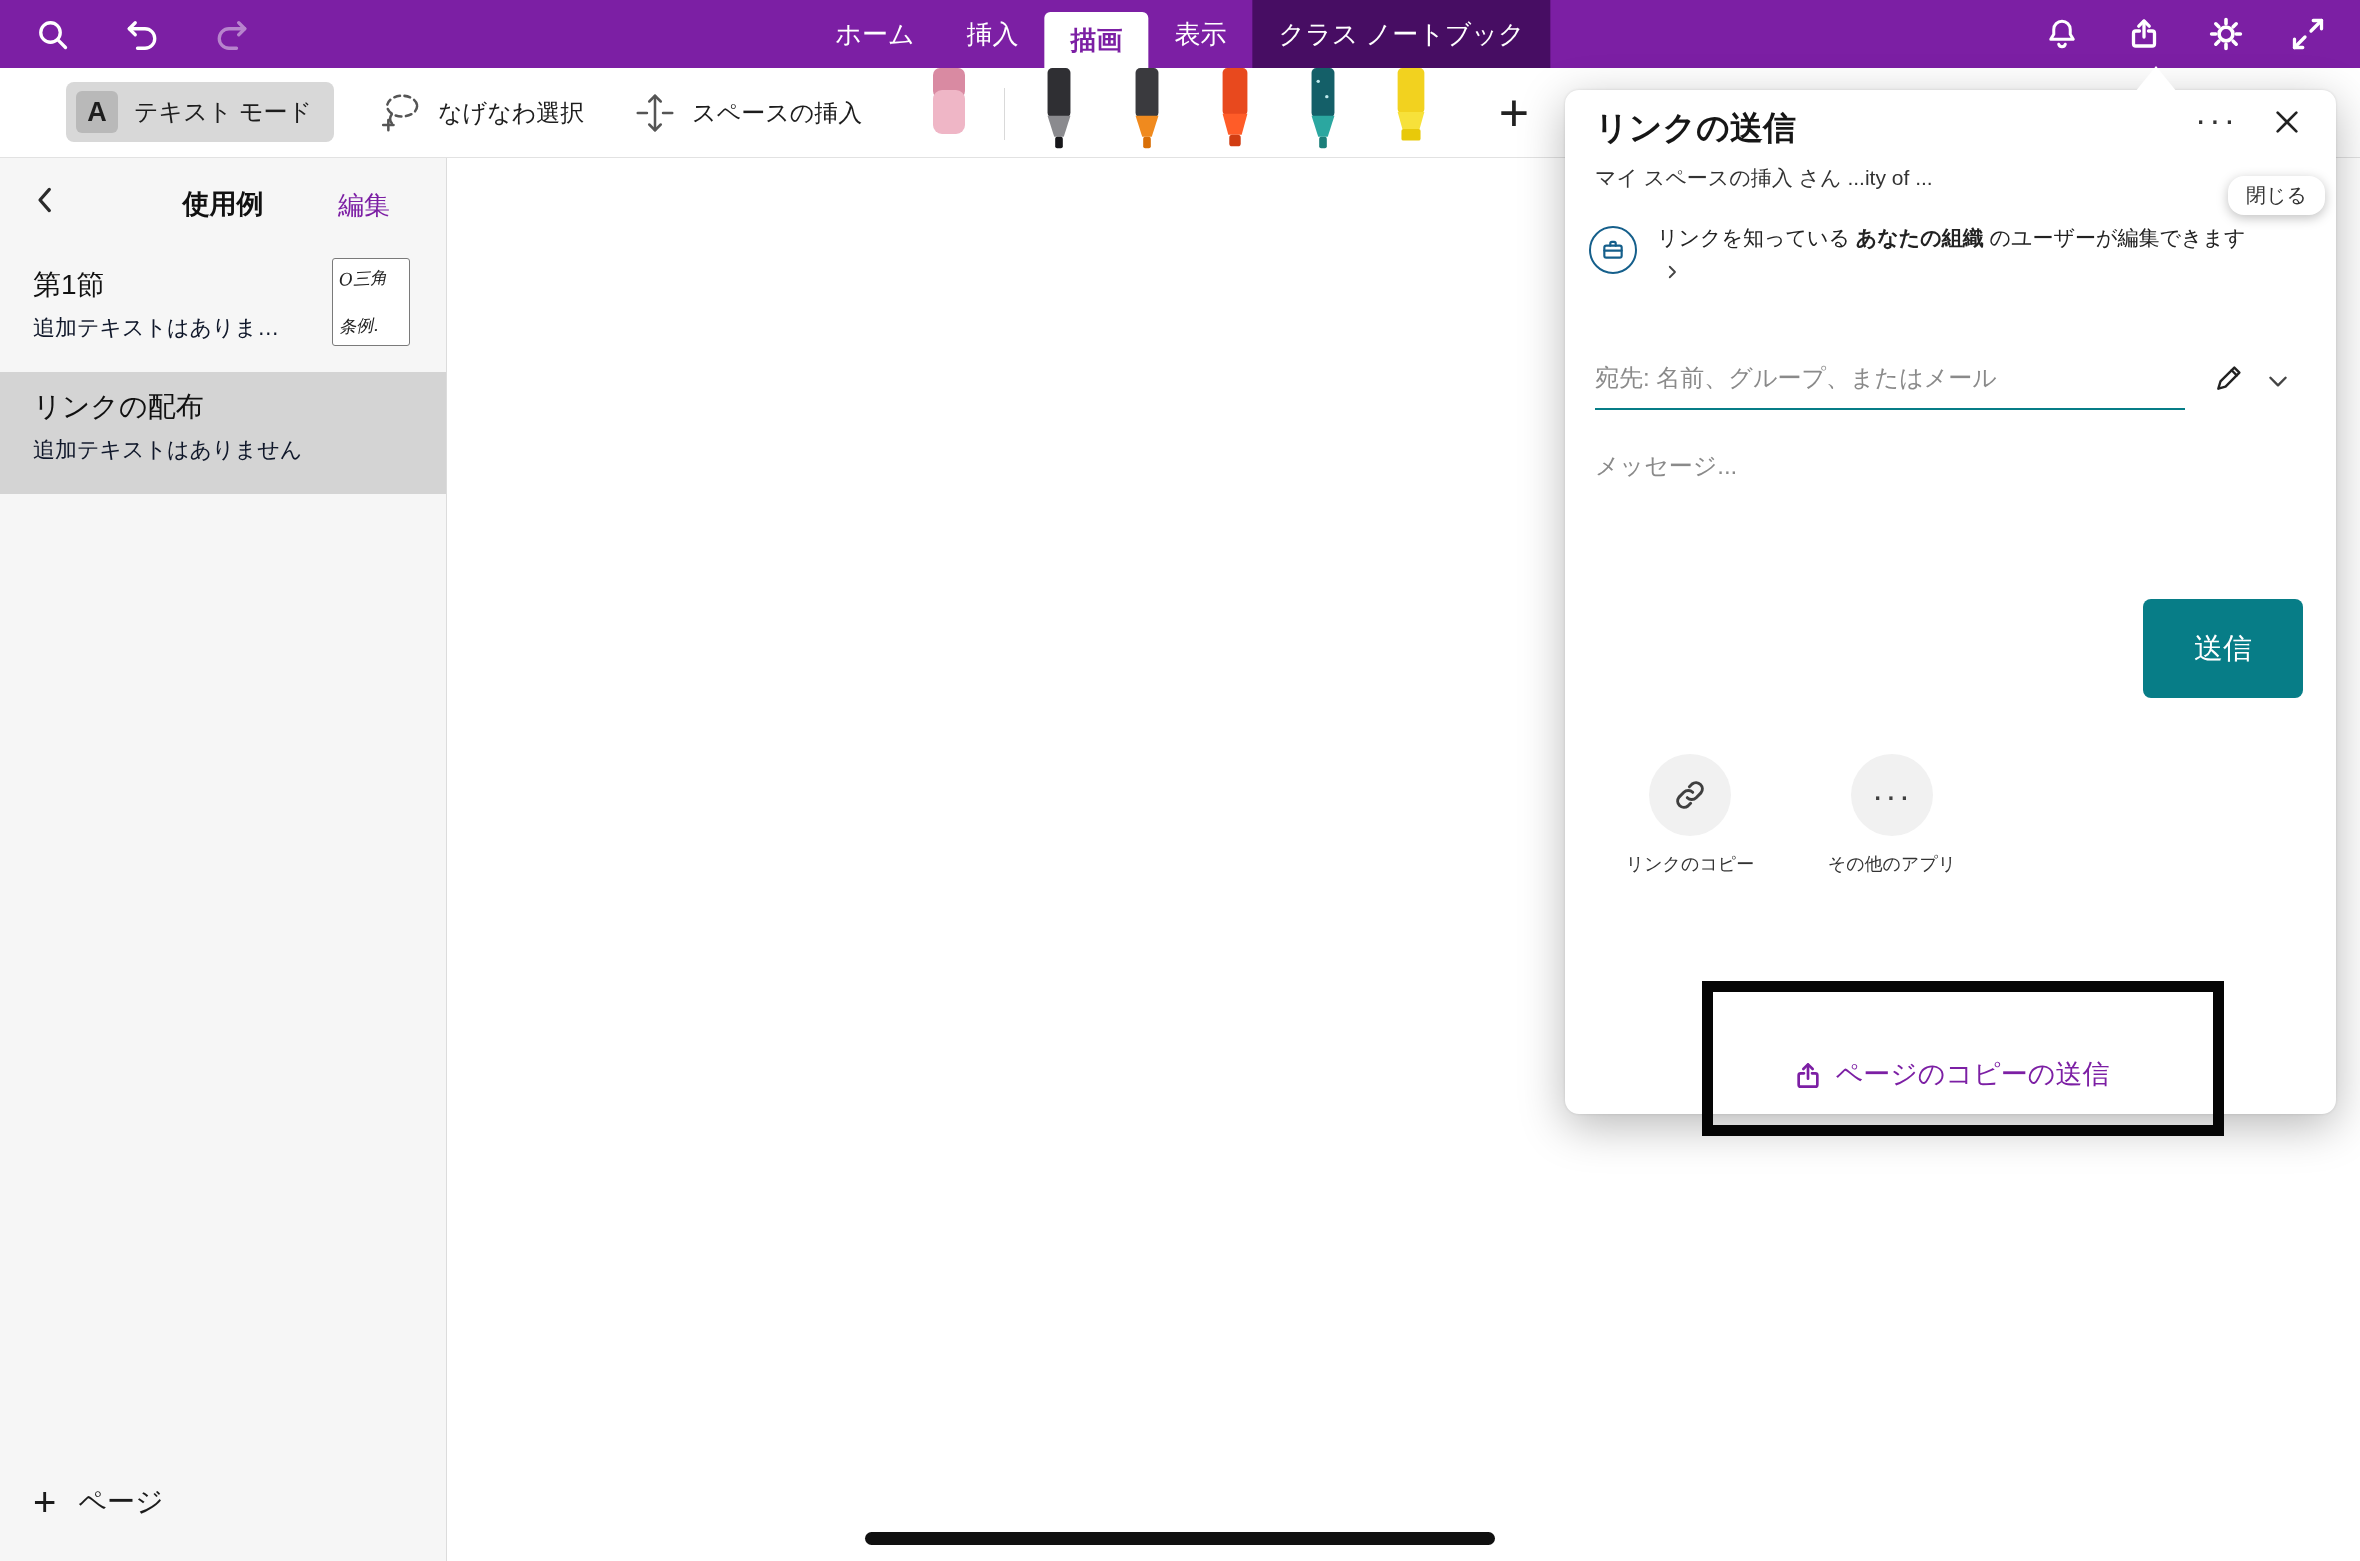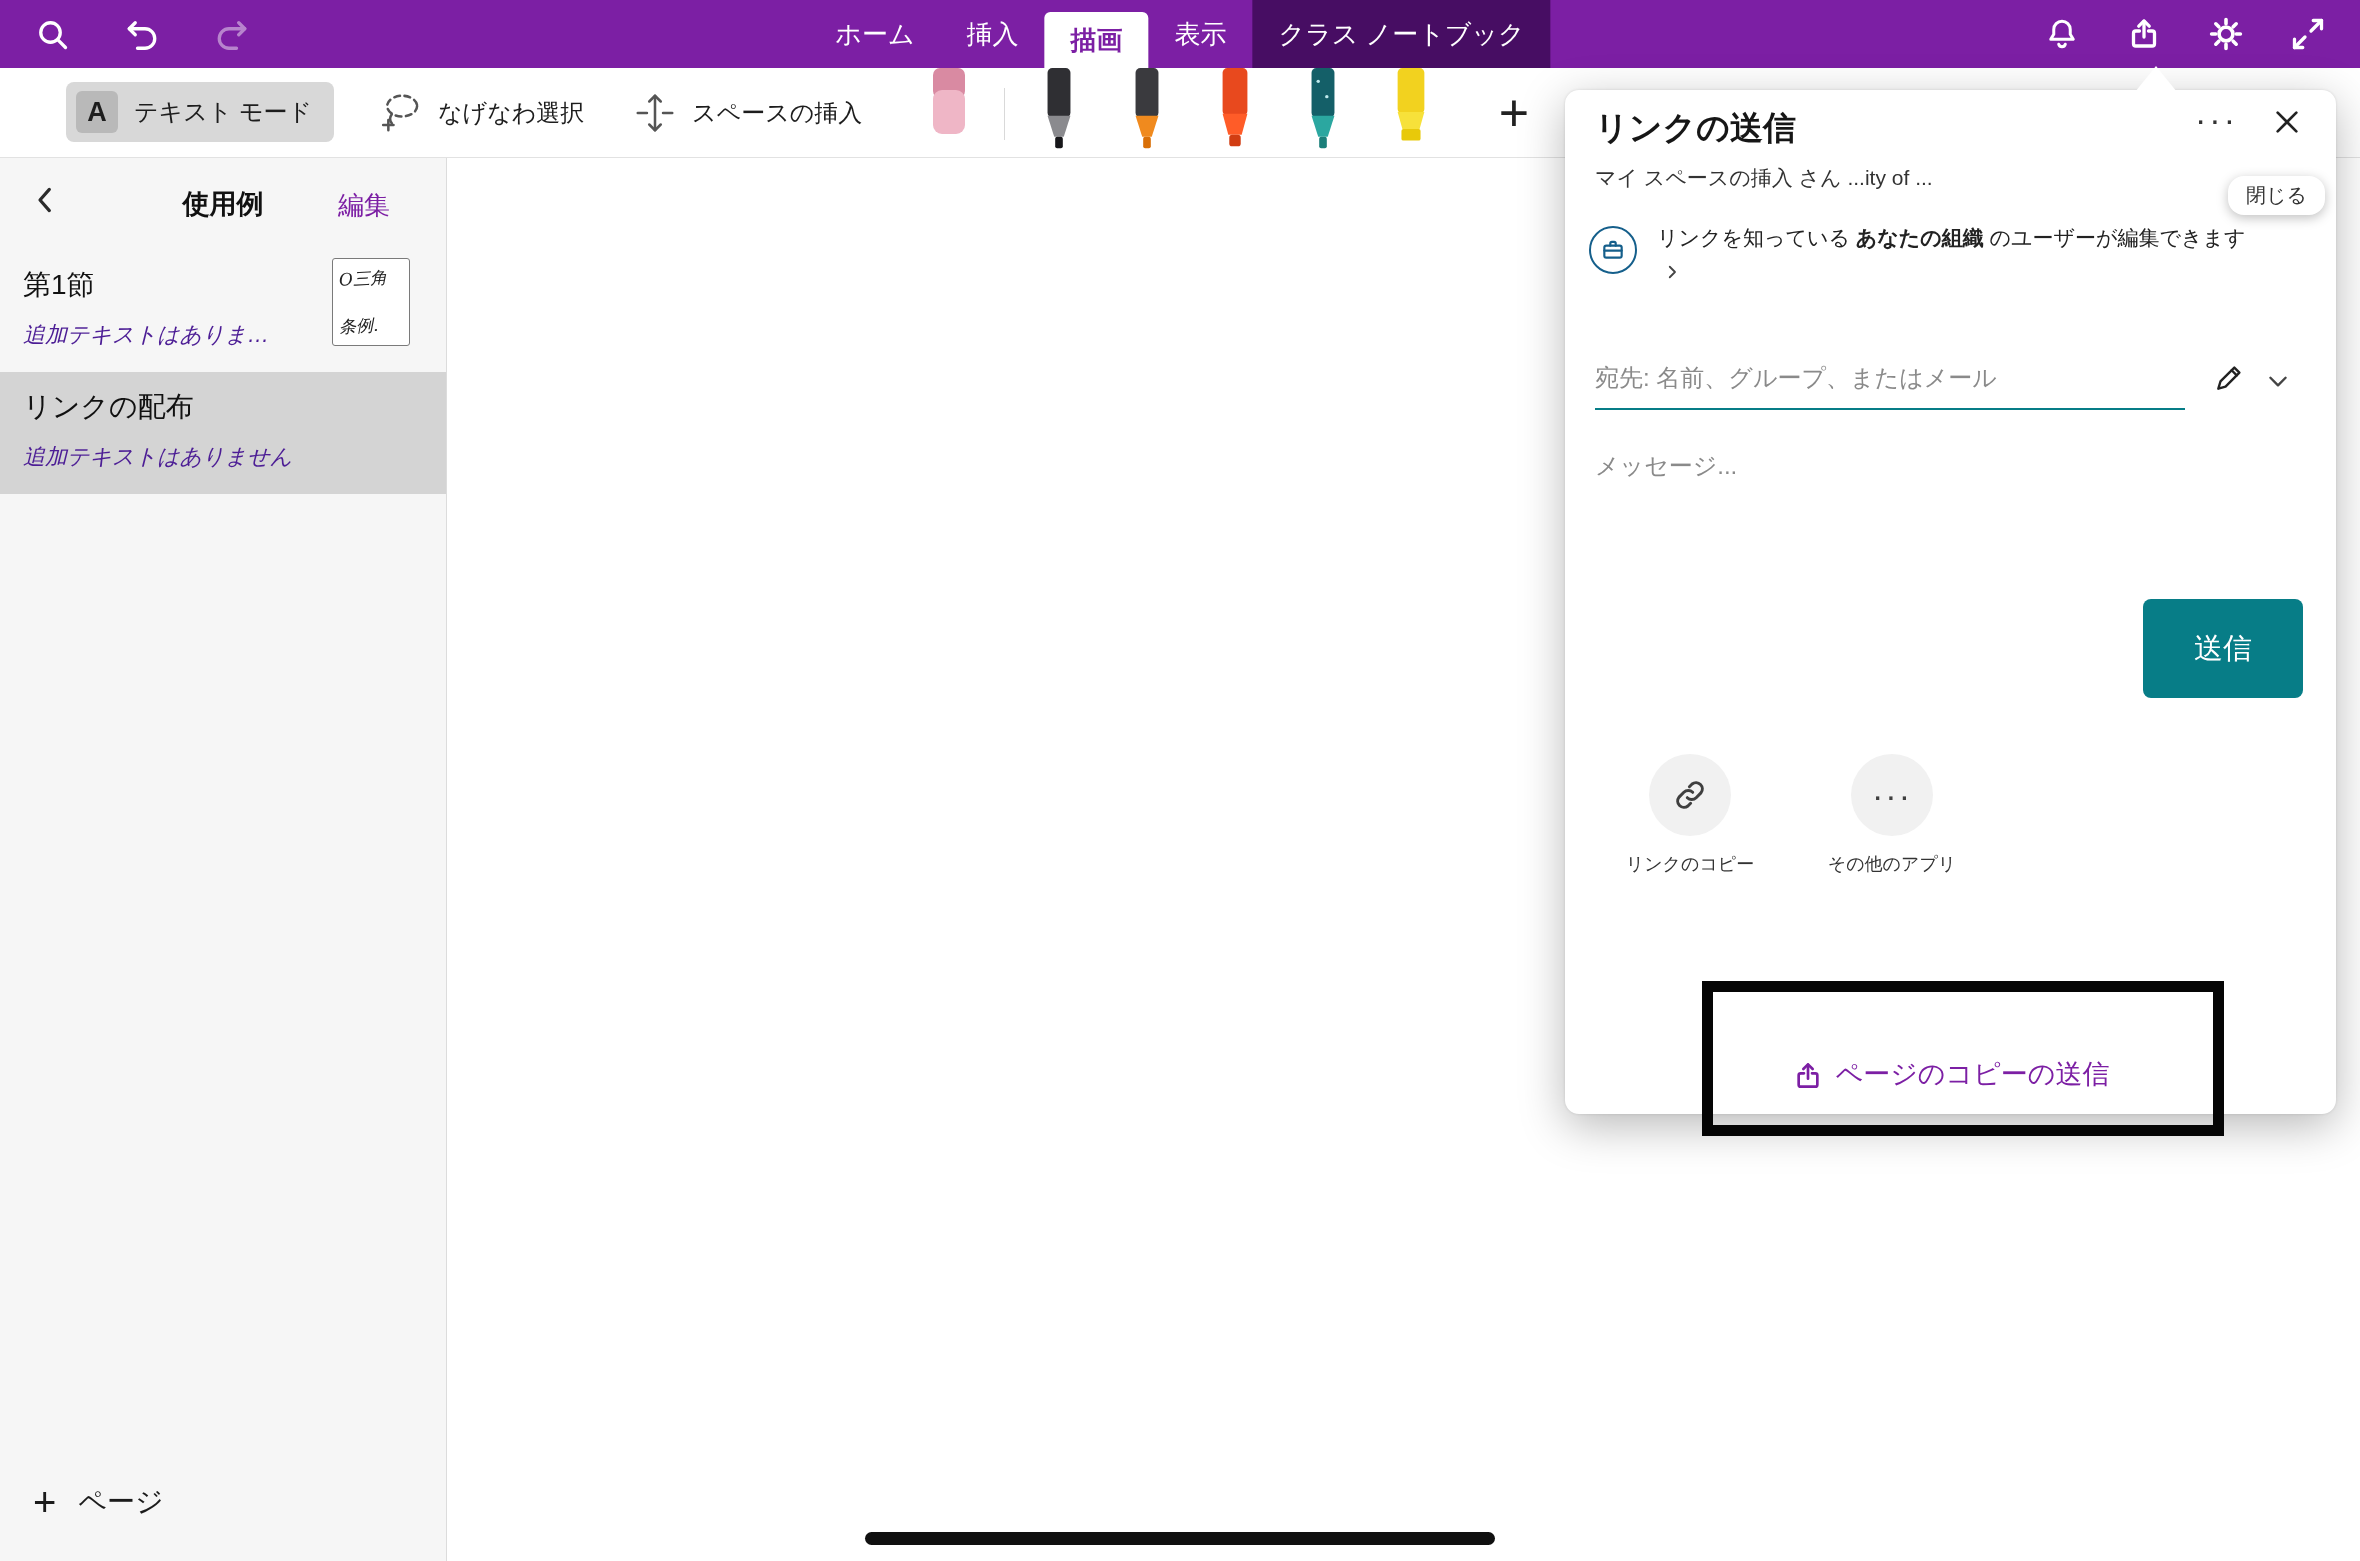--- a/index.html
+++ b/index.html
@@ -34,24 +34,24 @@
   .pens svg { width:54px; height:84px; display:block; }
   .plus-tool { position:absolute; left:1486px; top:10px; width:56px; height:70px; display:flex; align-items:center; justify-content:center; font-size:52px; font-weight:300; color:#222; }
 
   
   .sidebar { position:absolute; left:0; top:158px; width:447px; height:1403px; background:#f6f6f6; border-right:1px solid #dcdcdc; z-index:2; }
   .sb-header { position:relative; height:92px; }
   .sb-back { position:absolute; left:30px; top:26px; width:40px; height:40px; color:#2b2b2b; }
   .sb-back svg { width:32px; height:32px; }
   .sb-title { position:absolute; left:0; right:0; top:28px; text-align:center; font-size:27px; font-weight:700; color:#111; }
   .sb-edit { position:absolute; right:56px; top:30px; font-size:26px; color:#7C1FA4; }
-  .sb-item { position:relative; height:122px; padding:16px 0 0 23px; }
+  .sb-item { position:relative; height:122px; padding:16px 0 0 33px; }
   .sb-item.selected { background:#d4d4d4; }
   .sb-item-title { font-size:28px; color:#111; }
-  .sb-item-sub { margin-top:16px; font-size:22px; color:#4c1d95;font-style:italic; }
+  .sb-item-sub { margin-top:9px; font-size:22px; color:#0f172a; }
   .sb-thumb { position:absolute; right:36px; top:8px; width:78px; height:88px; background:#fff; border:1.5px solid #7a7a7a; border-radius:3px; padding:8px 6px; display:flex; flex-direction:column; justify-content:space-between; }
   .sb-thumb span { font-family:"DejaVu Serif", serif; font-style:italic; font-size:17px; color:#222; transform:rotate(-3deg); white-space:nowrap; }
   .sb-addpage { position:absolute; left:33px; bottom:40px; display:flex; align-items:center; gap:22px; font-size:28px; color:#1b1b1b; }
   .sb-addpage .plus { font-size:40px; font-weight:300; line-height:28px; }
 
   
   .canvas { position:absolute; left:448px; top:159px; right:0; bottom:0; background:#fff; z-index:1; }
 
   
   .popup { position:absolute; left:1565px; top:90px; width:771px; height:1024px; background:#fff; border-radius:14px; box-shadow:0 12px 46px rgba(0,0,0,.28), 0 0 3px rgba(0,0,0,.12); z-index:20; }

